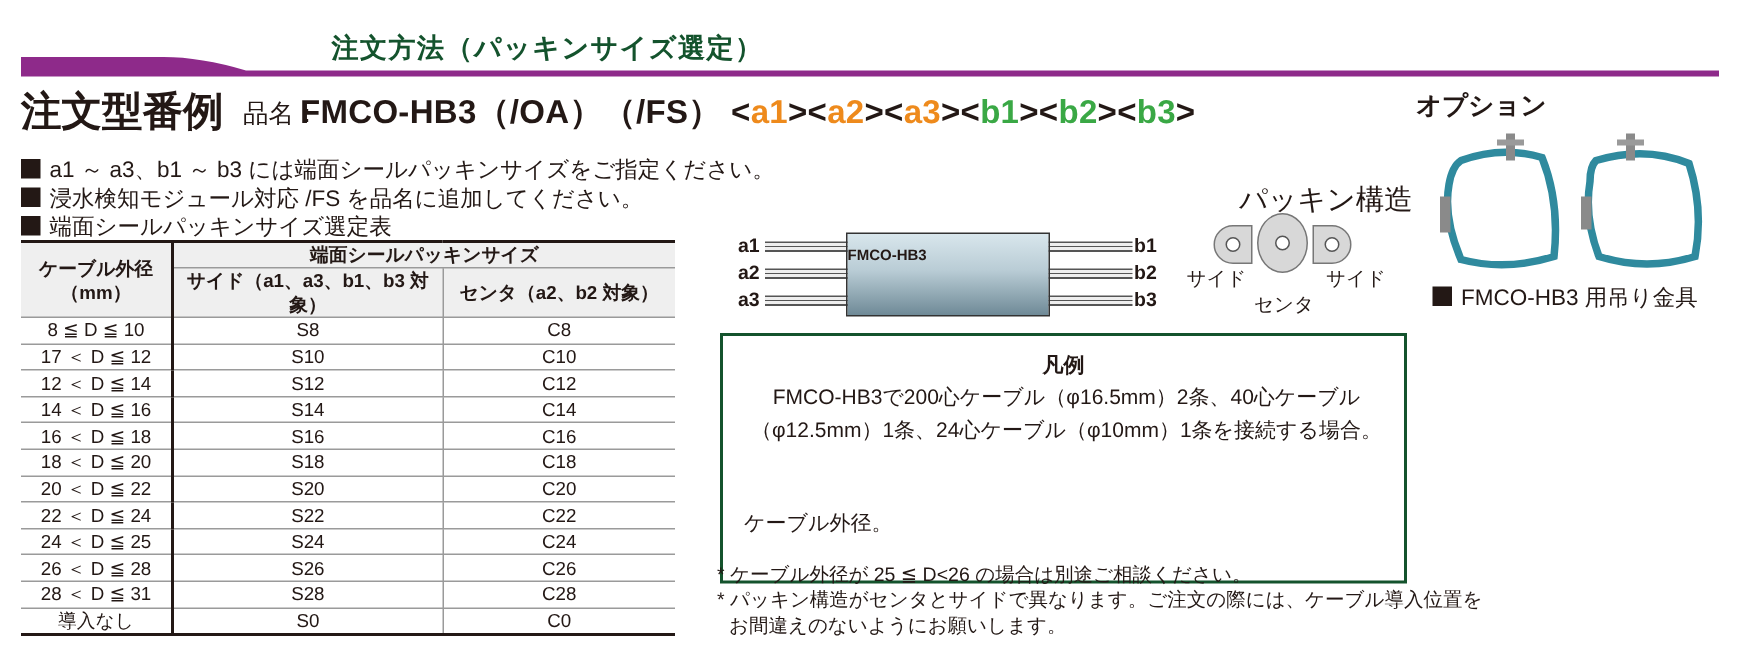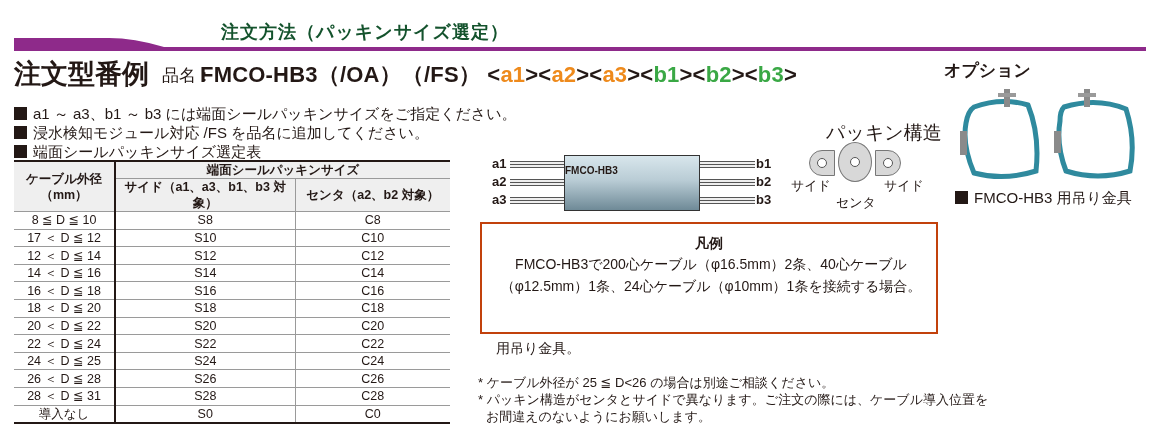--- a/index.html
+++ b/index.html
@@ -47,21 +47,21 @@
   .pk-side-r { left: 875px; top: 150px; width: 26px; height: 26px; background: #d8d8d8; border: 1px solid #777; border-radius: 0 13px 13px 0; }
   .hole { position: absolute; width: 10px; height: 10px; border: 1.5px solid #555; border-radius: 50%; background: #fff; }
   .pk-lbl { font-size: 13px; white-space: nowrap; }
 
   
   .opt-title { left: 944px; top: 59px; font-size: 17px; font-weight: bold; white-space: nowrap; }
   .opt-caption { left: 955px; top: 189px; font-size: 15px; white-space: nowrap; }
   .hanger { position: absolute; }
 
   
-  .example { left: 480px; top: 222px; width: 458px; height: 112px; border: 2px solid #c2410c; }
+  .example { left: 480px; top: 222px; width: 458px; height: 167px; border: 2px solid #14532d; }
   .ex-title { position: absolute; left: 0; right: 0; top: 11px; text-align: center; font-size: 14px; font-weight: bold; }
   .ex-line { position: absolute; left: 14px; right: 10px; font-size: 14px; white-space: nowrap; text-align: center; line-height: 20px; }
   .ex-result { position: absolute; left: 14px; font-size: 14px; line-height: 20px; white-space: nowrap; }
   .ex-model { color: #8e2a8a; font-weight: bold; }
 
   
   .foot { left: 478px; top: 374px; font-size: 13px; line-height: 17px; white-space: nowrap; }
   .foot span { display: block; }
 </style>
 </head>
@@ -206,20 +206,20 @@
   <rect x="32" y="4" width="6" height="18" fill="#8a8a8a"></rect>
   <rect x="26" y="8" width="18" height="4" fill="#9a9a9a"></rect>
   <rect x="2" y="46" width="7" height="22" fill="#8a8a8a"></rect>
 </svg>
 <div class="abs opt-caption"><span class="sq"></span><span>FMCO-HB3 用吊り金具</span></div>
 
 <div class="abs example">
   <div class="ex-title">凡例</div>
   <div class="ex-line" style="top:30px;">FMCO-HB3で200心ケーブル（φ16.5mm）2条、40心ケーブル</div>
   <div class="ex-line" style="top:52px;">（φ12.5mm）1条、24心ケーブル（φ10mm）1条を接続する場合。</div>
-  <div class="ex-result" style="top:114px;">用吊り金具。</div>
+  <div class="ex-result" style="top:114px;">ケーブル外径。</div>
 </div>
 
 <div class="abs foot">
   <span>* ケーブル外径が 25 ≦ D&lt;26 の場合は別途ご相談ください。</span>
   <span>* パッキン構造がセンタとサイドで異なります。ご注文の際には、ケーブル導入位置を</span>
   <span style="padding-left:8px;">  お間違えのないようにお願いします。</span>
 </div>
 
 </body></html>

